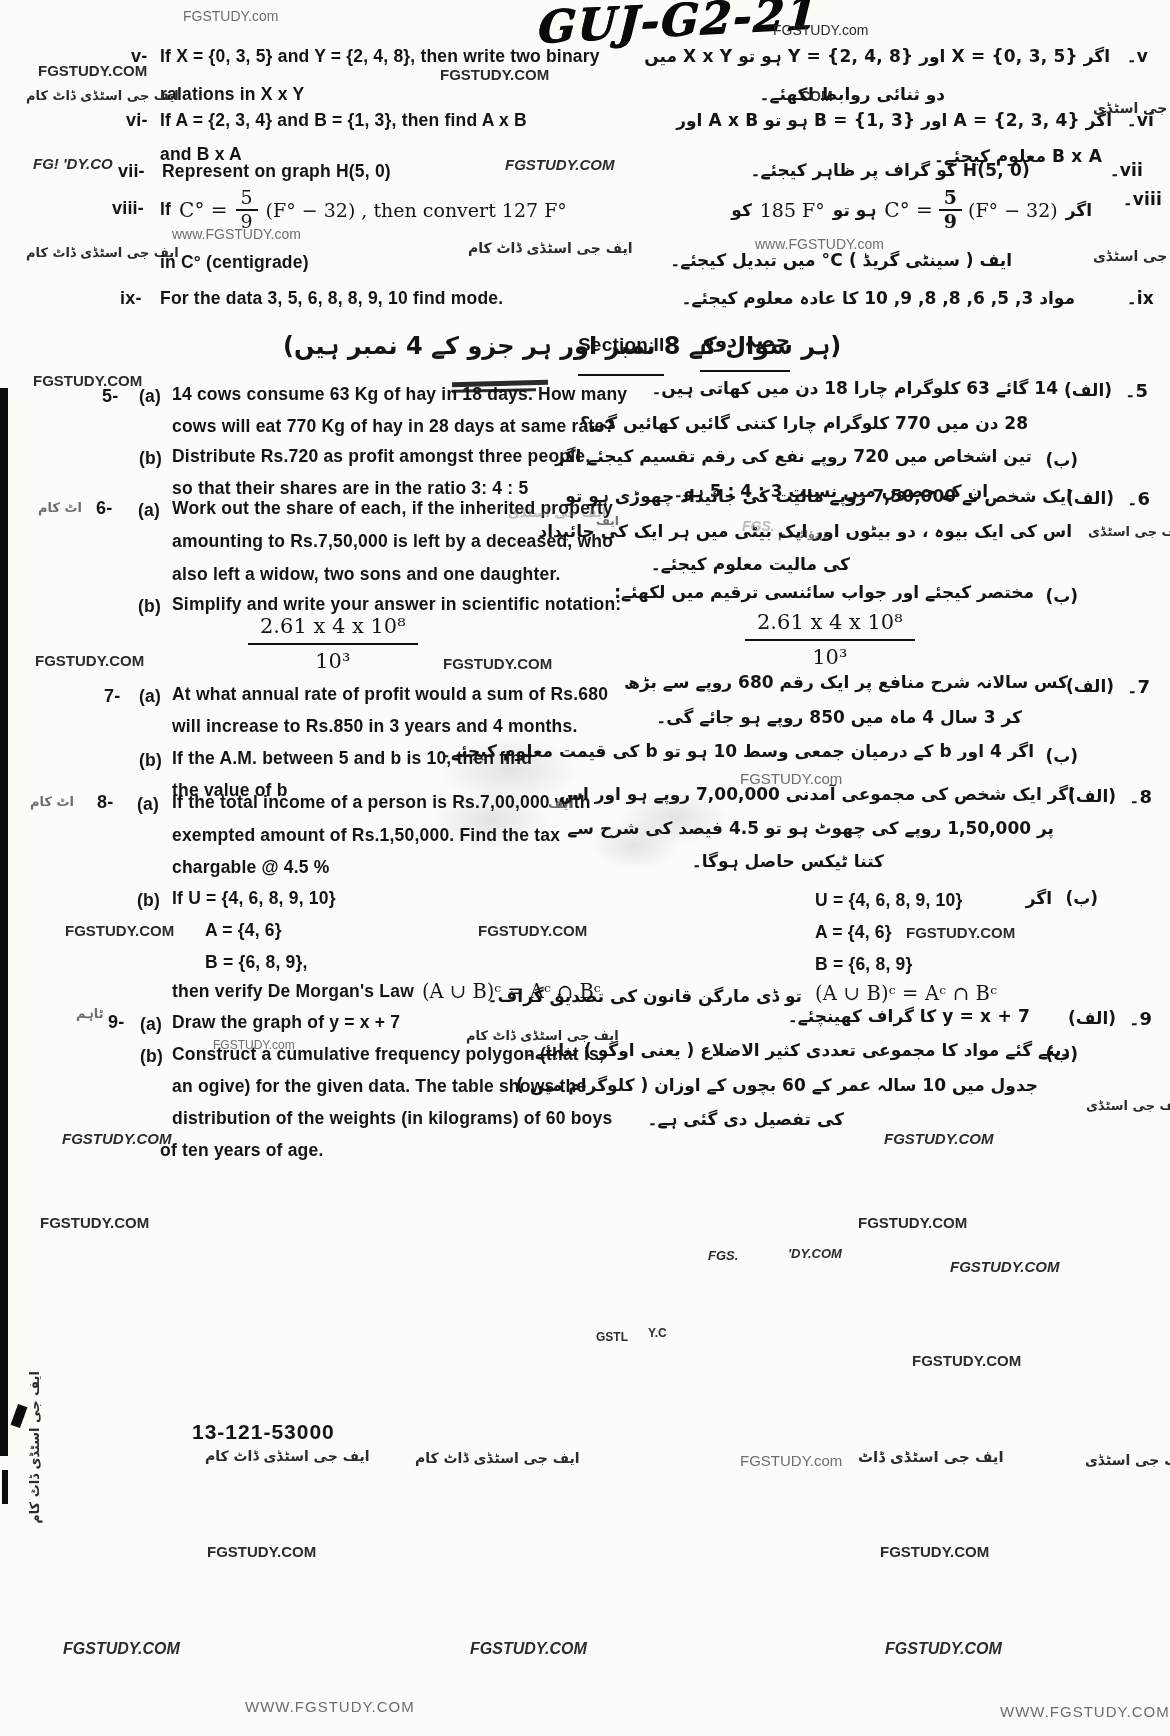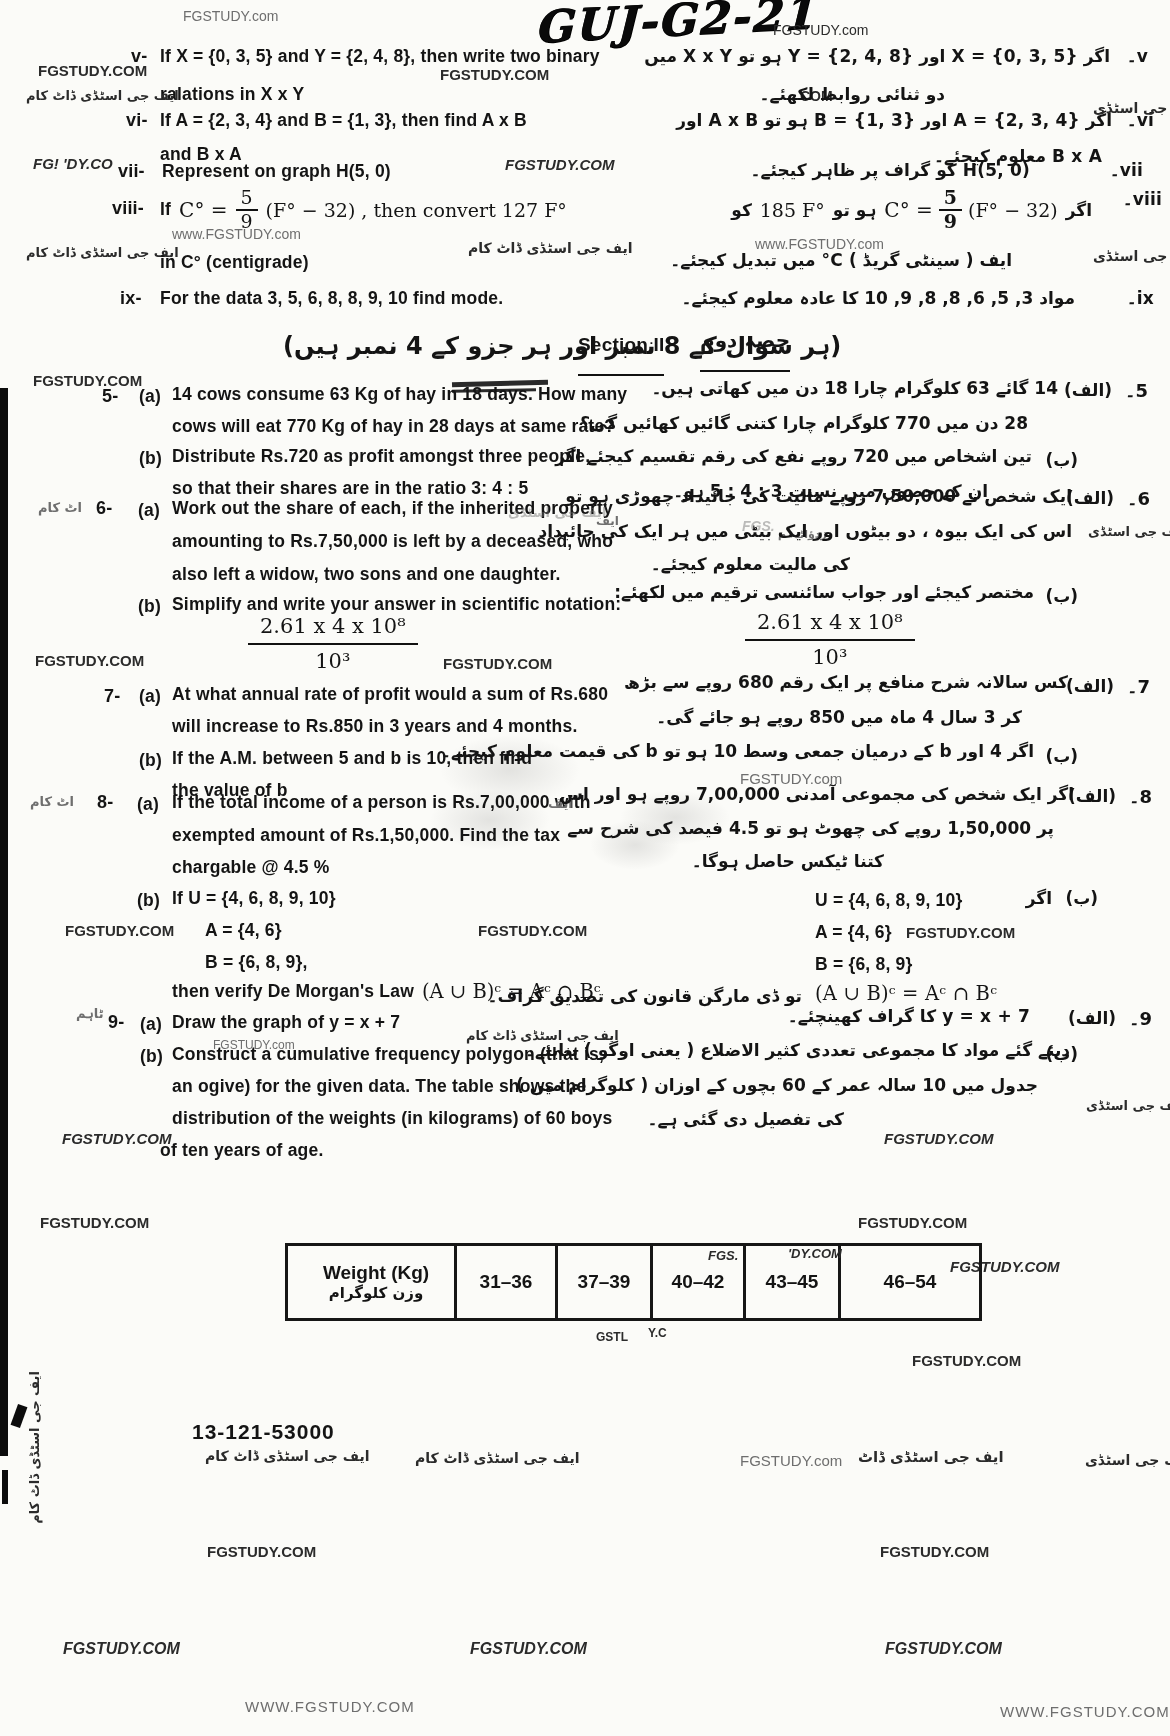--- a/index.html
+++ b/index.html
@@ -247,31 +247,20 @@
 
 <span class="wm wmb wmi" style="left:62px;top:1130px">FGSTUDY.COM</span>
 <span class="wm wmb wmi" style="left:884px;top:1130px">FGSTUDY.COM</span>
 <span class="wm wmb" style="left:40px;top:1214px">FGSTUDY.COM</span>
 <span class="wm wmb" style="left:858px;top:1214px">FGSTUDY.COM</span>
 <span class="wm wmb wmi" style="left:950px;top:1258px">FGSTUDY.COM</span>
 <span class="wm wmb" style="left:912px;top:1352px">FGSTUDY.COM</span>
 
 <table class="extable">
   <tbody>
-      <tr>
-    <td class="cell-label" style="width:156px;height:72px">
-      <span>Weight (Kg)</span>
-      <span class="u">وزن کلوگرام</span>
-    </td>
-    <td style="width:98px">31–36</td>
-    <td style="width:92px">37–39</td>
-    <td style="width:90px">40–42</td>
-    <td style="width:92px">43–45</td>
-    <td style="width:138px">46–54</td>
-  </tr>
 </tbody>
   </table>
 
 <span class="wm wmb wmi" style="left:708px;top:1248px;font-size:13px">FGS.</span>
 <span class="wm wmb wmi" style="left:788px;top:1246px;font-size:13px">'DY.COM</span>
 <span class="wm wmb" style="left:596px;top:1330px;font-size:12px">GSTL</span>
 <span class="wm wmb" style="left:648px;top:1326px;font-size:12px">Y.C</span>
 
 <span class="t" style="left:192px;top:1420px;font-size:21px;font-weight:700;letter-spacing:1px">13-121-53000</span>
 <span class="wm ur" style="left:-42px;top:1440px;font-size:13px;transform:rotate(-90deg)">ایف جی اسٹڈی ڈاٹ کام</span>

